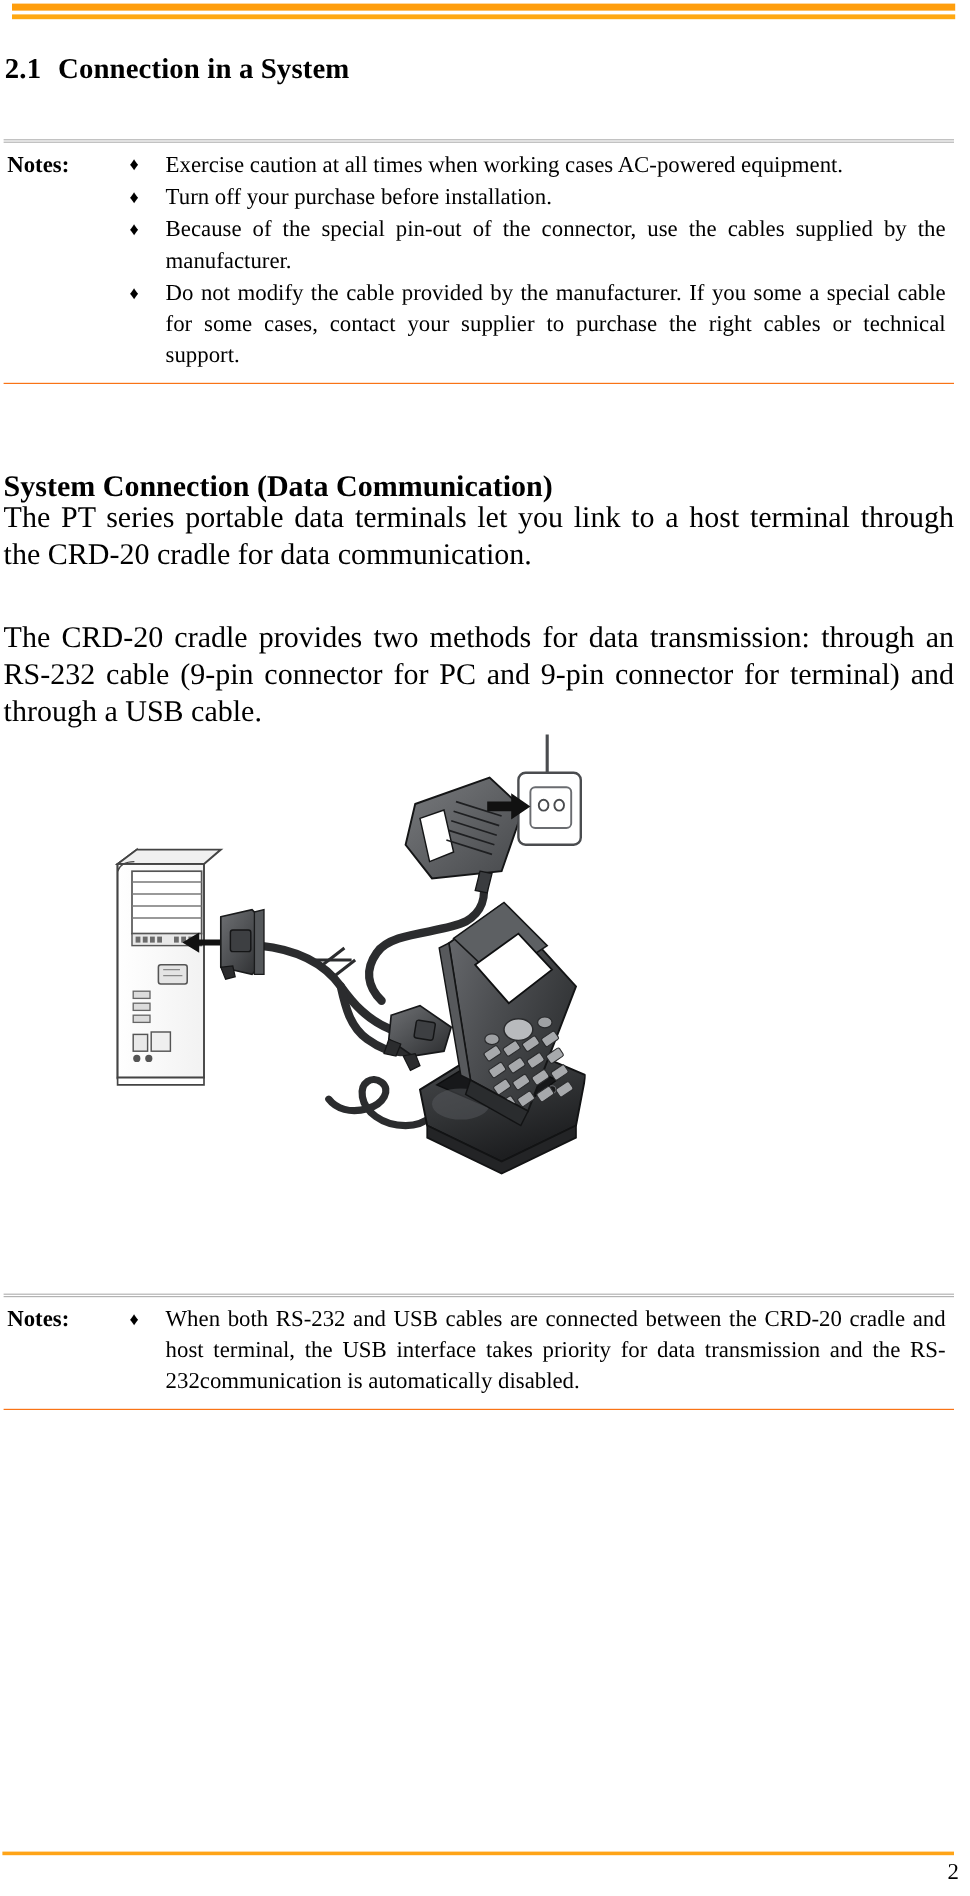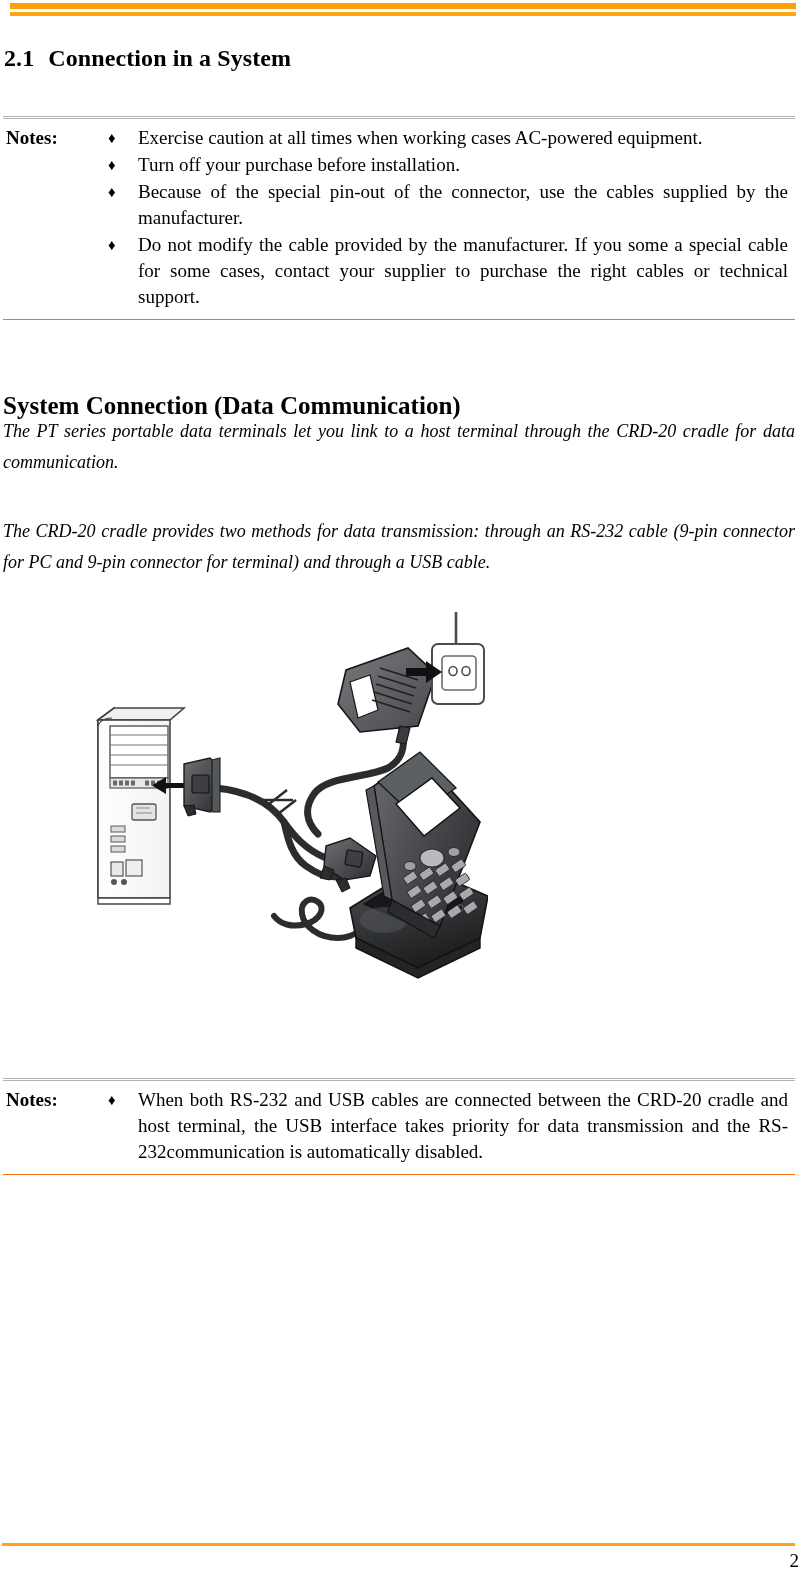--- a/index.html
+++ b/index.html
@@ -109,25 +109,24 @@
     top: 358px;
     font-size: 25px;
     font-weight: bold;
     white-space: nowrap;
     margin-top: 34px;
   }
   .para {
     position: absolute;
     left: 3px;
     width: 792px;
-    font-size: 18px;
+    font-size: 25px;
     line-height: 31px;
     text-align: justify;
     text-justify: inter-word;
-    font-style: italic;
   }
   .para-1 { top: 416px; }
   .para-2 { top: 516px; }
 
   
   .figure {
     position: absolute;
     left: 88px;
     top: 608px;
     width: 400px;

